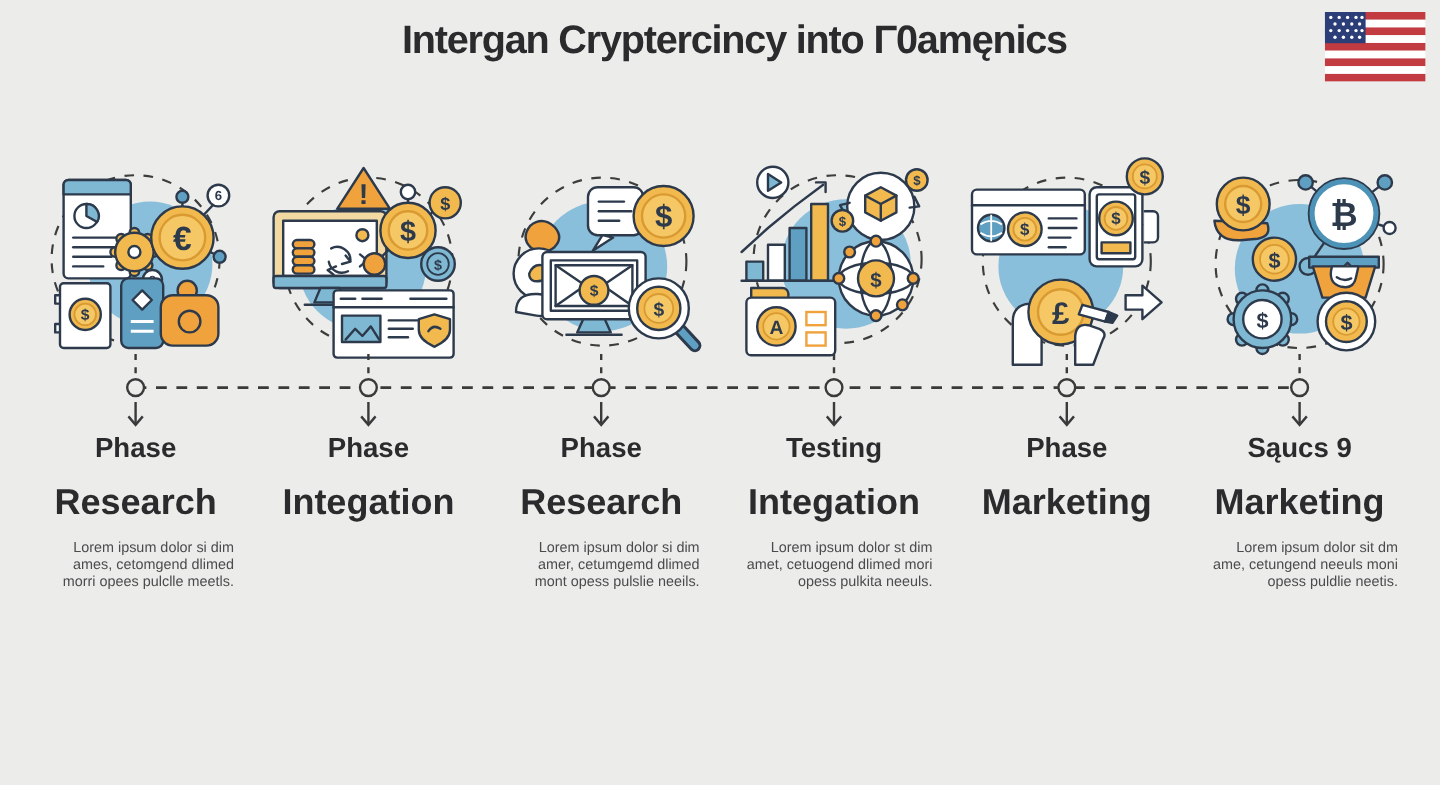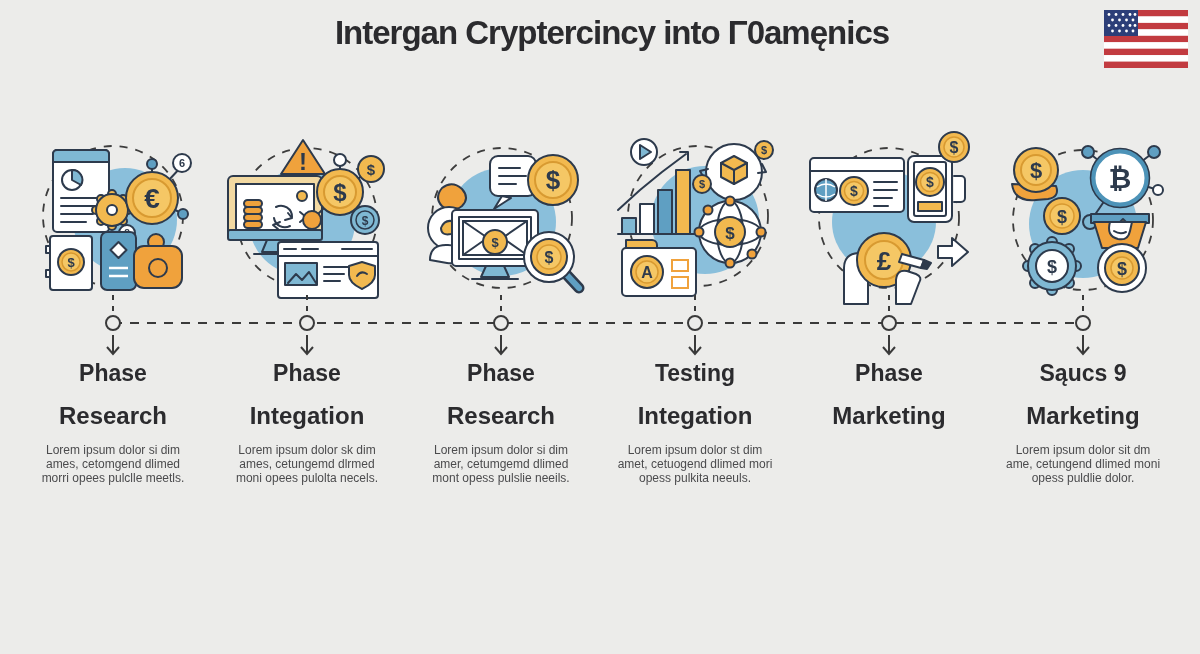--- a/index.html
+++ b/index.html
@@ -7,23 +7,23 @@
           font-family:"Liberation Sans",sans-serif;overflow:hidden;}
   .title{position:absolute;top:14px;left:0;right:0;margin:0;text-align:center;
          font-size:33px;font-weight:bold;letter-spacing:-1px;color:#2b2b2e;
          transform:translateX(12px);}
   .flag{position:absolute;top:10px;right:12px;width:84px;height:58px;}
   .columns{position:absolute;top:130px;left:16px;display:flex;}
   .column{width:194px;display:flex;flex-direction:column;align-items:center;}
   .cluster{width:170px;height:178px;}
   .spacer{height:52px;}
   .phase-heading{font-size:23px;font-weight:bold;color:#2b2b2e;margin:0;text-align:left;}
-  .phase-subheading{font-size:24px;font-weight:bold;color:#2b2b2e;margin:15px 12px 0;text-align:right;}
+  .phase-subheading{font-size:30px;font-weight:bold;color:#2b2b2e;margin:15px 12px 0;text-align:right;}
   .phase-body{font-size:12px;line-height:14px;color:#4b4b4d;margin:13px 0 0;
-              text-align:center;max-width:164px;}
+              text-align:right;max-width:164px;}
   .timeline{position:absolute;top:291px;left:0;}
   
   .s{stroke:#2d3a4c;stroke-width:2;stroke-linejoin:round;stroke-linecap:round;}
   .dash{fill:none;stroke:#3d3d3d;stroke-width:1.8;stroke-dasharray:8 8;}
   .blob{fill:#8abfdb;}
   .sym{font-weight:bold;fill:#2d3a4c;text-anchor:middle;
        font-family:"Liberation Sans",sans-serif;}
   .tl{stroke:#3a3a3a;stroke-width:2;fill:none;}
   .tl-dash{stroke:#3a3a3a;stroke-width:2.2;fill:none;stroke-dasharray:9 8;}
   .tl-vdash{stroke:#3a3a3a;stroke-width:2;fill:none;stroke-dasharray:5 6;}
@@ -189,21 +189,20 @@
           <line class="s" x1="102" y1="137" x2="126" y2="137"></line>
           <line class="s" x1="102" y1="144" x2="122" y2="144"></line>
           <line class="s" x1="102" y1="151" x2="118" y2="151"></line>
           <path class="s" d="M140 132 l13 4 v9 c0 8 -9 12 -13 14 c-4 -2 -13 -6 -13 -14 v-9 z" fill="#f2b94f"></path>
           <path class="s" d="M135 146 q4 -6 10 -2" fill="none"></path>
         </g>
       </svg>
       <div class="spacer"></div>
       <div class="phase-heading">Phase</div>
       <div class="phase-subheading">Integation</div>
-      <p class="phase-body">Lorem ipsum dolor sk dim ames, cetungemd dlrmed moni opees pulolta necels.</p>
     </div>
 
     <div class="column">
       <svg class="cluster" viewBox="0 0 170 178">
         <circle class="dash" cx="86" cy="88" r="70"></circle>
         <circle class="blob" cx="86" cy="92" r="54"></circle>
         <g>
           <rect class="s" x="74" y="26" width="46" height="40" rx="8" fill="#fff"></rect>
           <path class="s" d="M86 66 l-8 13 17 -11 z" fill="#fff"></path>
           <line class="s" x1="83" y1="38" x2="104" y2="38"></line>
@@ -404,21 +403,21 @@
         <g>
           <circle class="s" cx="124" cy="138" r="24" fill="#fff"></circle>
           <circle class="s" cx="124" cy="138" r="17" fill="#f2b94f"></circle>
           <circle cx="124" cy="138" r="11" fill="#f5c765" stroke="#d89a31" stroke-width="1.5"></circle>
           <text class="sym" x="124" y="145" font-size="18">$</text>
         </g>
       </svg>
       <div class="spacer"></div>
       <div class="phase-heading">Sąucs 9</div>
       <div class="phase-subheading">Marketing</div>
-      <p class="phase-body">Lorem ipsum dolor sit dm ame, cetungend dlimed moni opess puldlie dolor.</p>
+      <p class="phase-body">Lorem ipsum dolor sit dm ame, cetungend neeuls moni opess puldlie neetis.</p>
     </div>
 
   </div>
 
   <svg class="timeline" width="1200" height="75" viewBox="0 0 1200 75">
     <line class="tl-dash" x1="113" y1="32" x2="1083" y2="32"></line>
     <g>
       <line class="tl-vdash" x1="113" y1="4" x2="113" y2="24"></line>
       <circle class="tl-dot" cx="113" cy="32" r="7"></circle>
       <line class="tl" x1="113" y1="44" x2="113" y2="62"></line>

